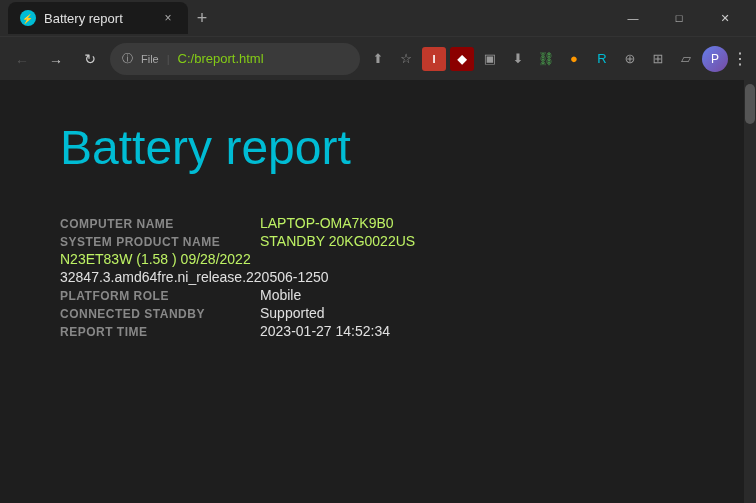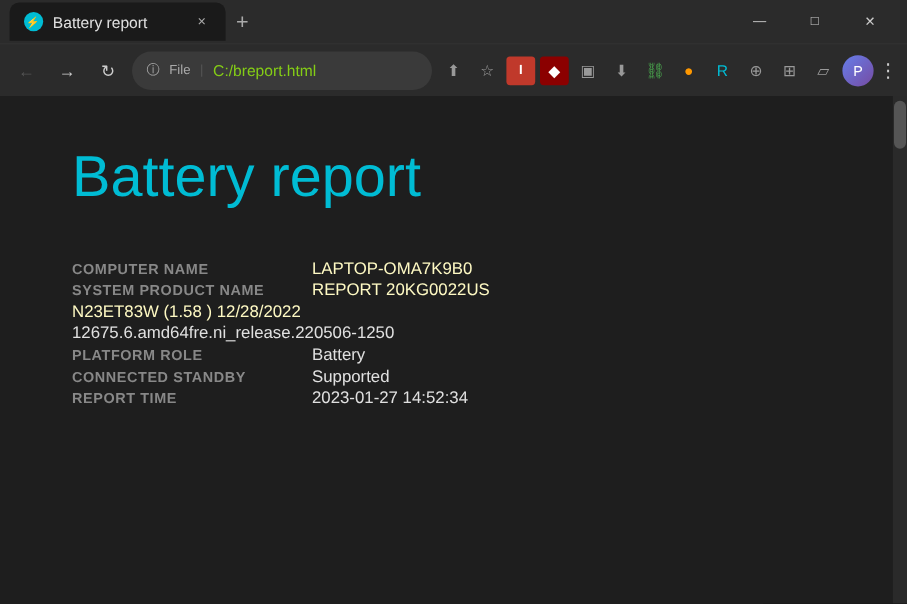--- a/index.html
+++ b/index.html
@@ -176,21 +176,21 @@
       font-weight: 600;
       letter-spacing: 0.5px;
       width: 200px;
       min-width: 200px;
       text-transform: uppercase;
     }
     .info-value {
       color: #e0e0e0;
       font-size: 14px;
     }
-    .info-value.cyan { color: #fef9c3; }
+    .info-value.cyan { color: #bef264; }
     .info-value.bold { font-weight: 400; color: #e0e0e0; }
   </style>
 </head>
 <body>
 
 <div class="browser-chrome">
   <div class="title-bar">
     <div class="tab-bar">
       <div class="tab">
         <div class="tab-favicon">
@@ -245,31 +245,31 @@
     <h1 class="page-title">Battery report</h1>
 
     <div class="info-table">
 
     <div class="info-row">
           <span class="info-label">COMPUTER NAME</span>
           <span class="info-value cyan">LAPTOP-OMA7K9B0</span>
         </div>
         <div class="info-row">
           <span class="info-label">SYSTEM PRODUCT NAME</span>
-          <span class="info-value cyan">REPORT 20KG0022US</span>
-        </div>
-        <div class="info-row">
-          <span class="info-value cyan">N23ET83W (1.58 ) 12/28/2022</span>
-        </div>
-        <div class="info-row">
-          <span class="info-value">12675.6.amd64fre.ni_release.220506-1250</span>
+          <span class="info-value cyan">STANDBY 20KG0022US</span>
+        </div>
+        <div class="info-row">
+          <span class="info-value cyan">N23ET83W (1.58 ) 09/28/2022</span>
+        </div>
+        <div class="info-row">
+          <span class="info-value">32847.3.amd64fre.ni_release.220506-1250</span>
         </div>
         <div class="info-row">
           <span class="info-label">PLATFORM ROLE</span>
-          <span class="info-value">Battery</span>
+          <span class="info-value">Mobile</span>
         </div>
         <div class="info-row">
           <span class="info-label">CONNECTED STANDBY</span>
           <span class="info-value">Supported</span>
         </div>
         <div class="info-row">
           <span class="info-label">REPORT TIME</span>
           <span class="info-value bold">2023-01-27   14:52:34</span>
         </div>
       </div>

